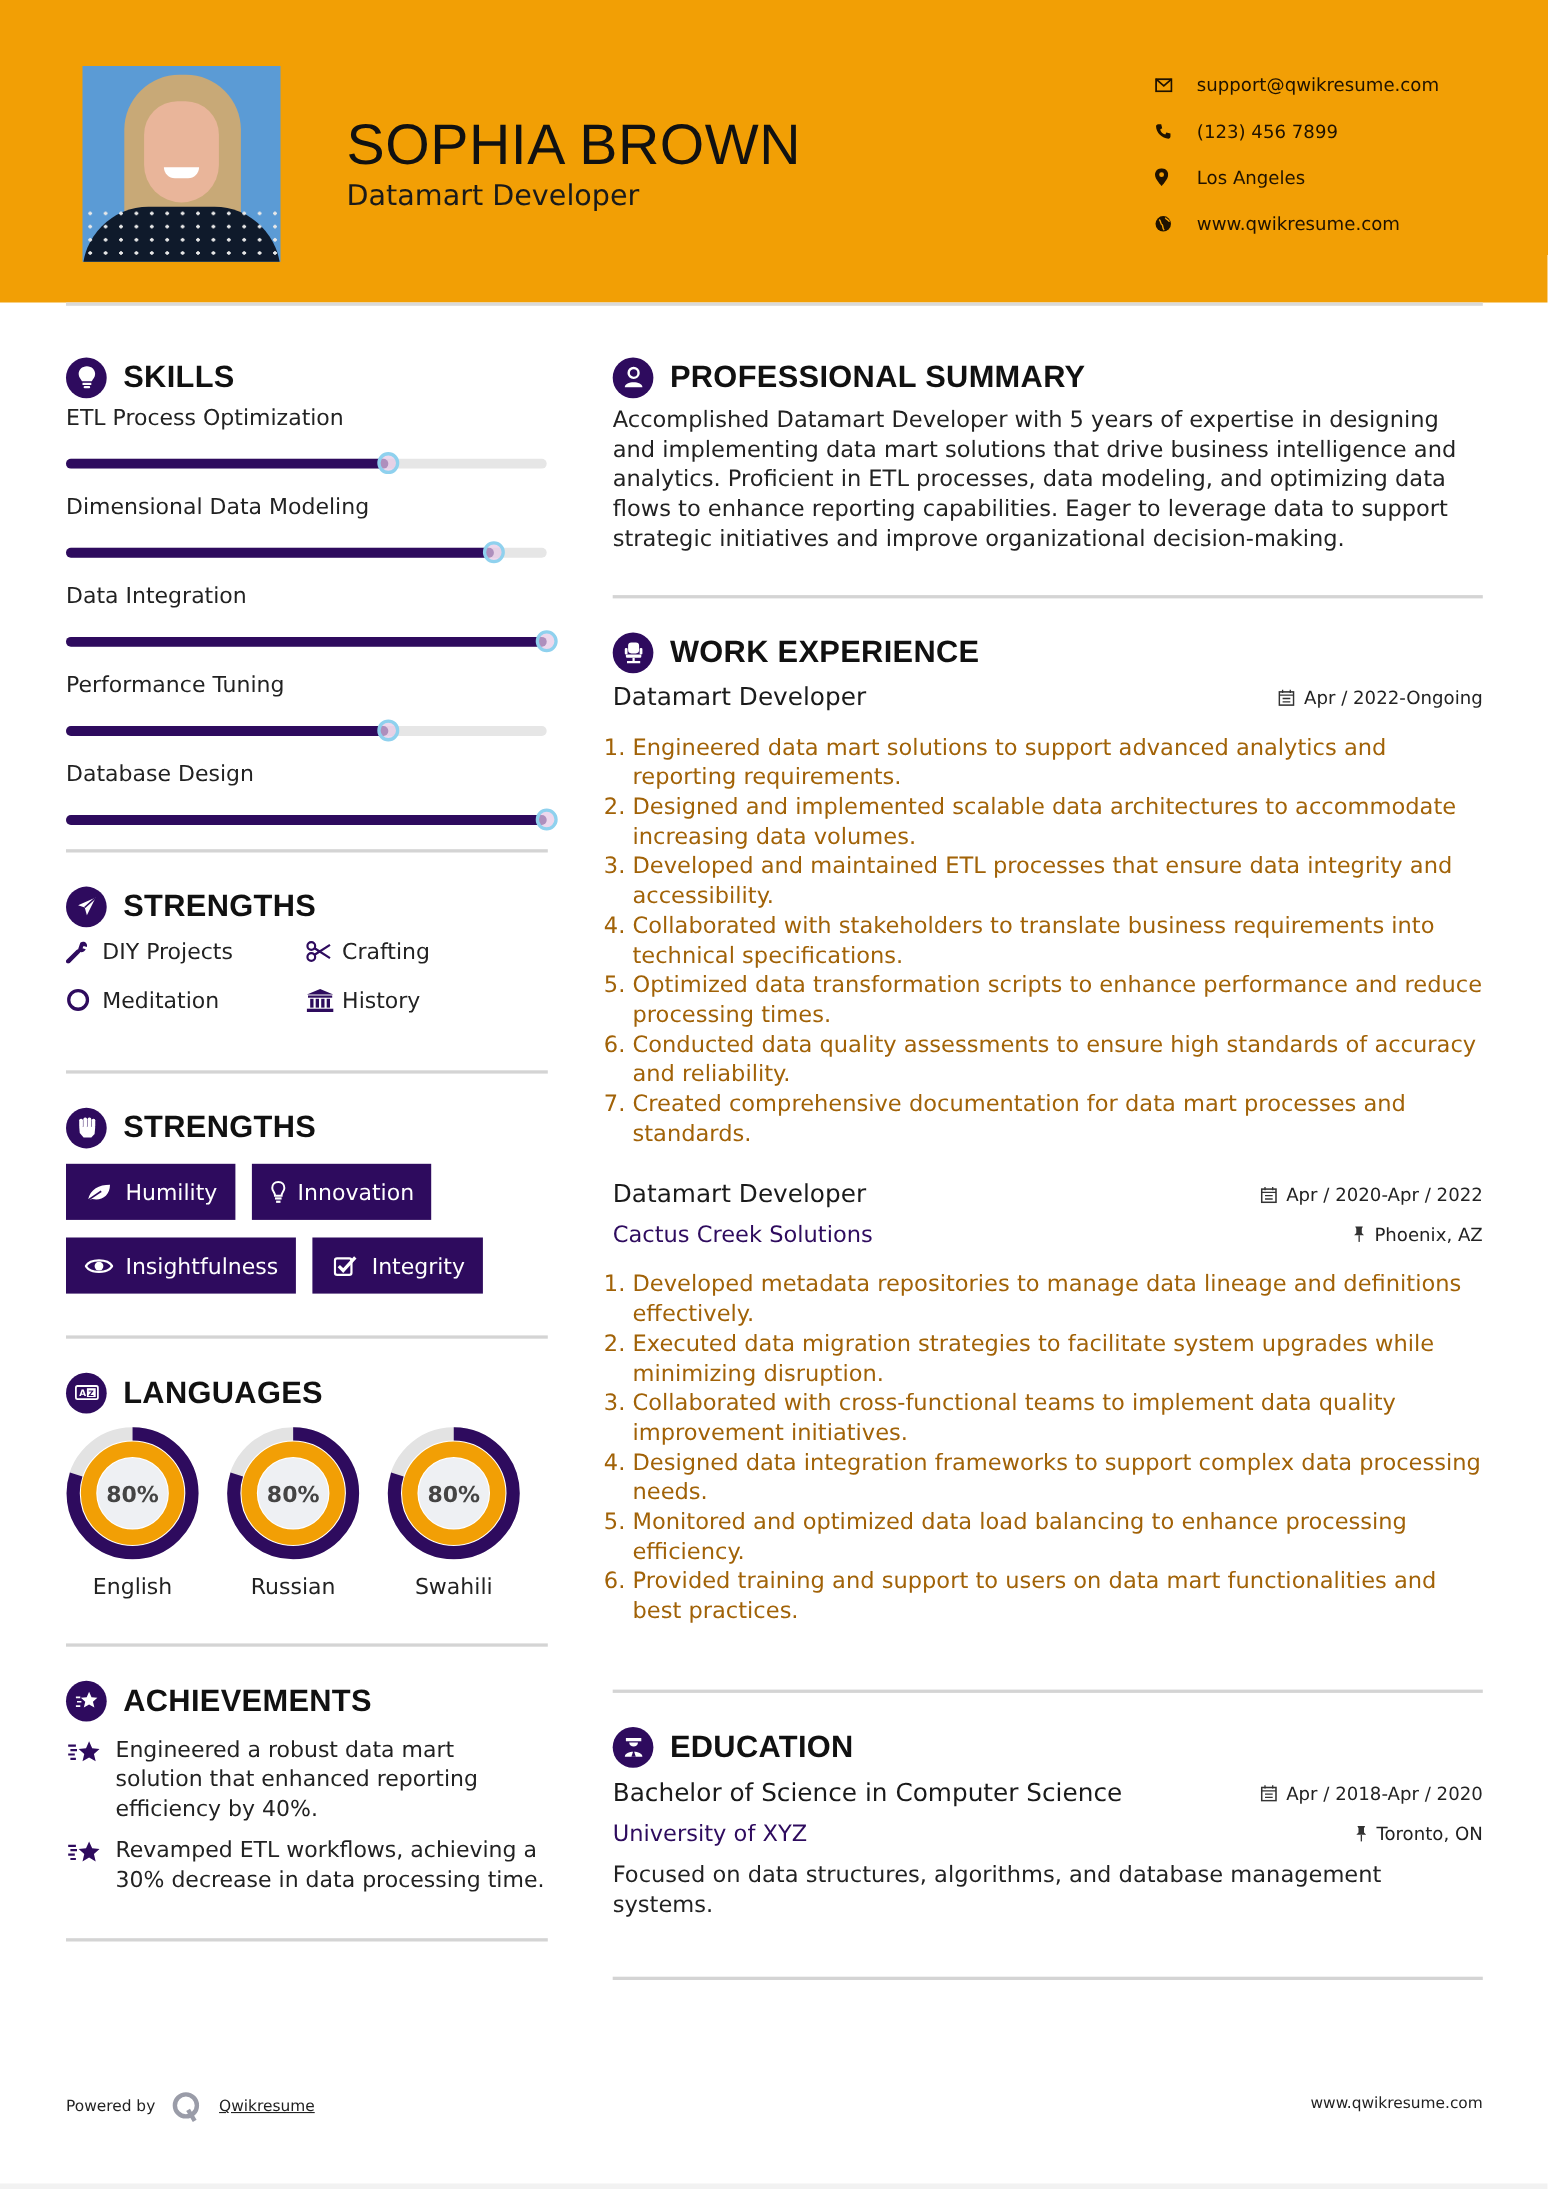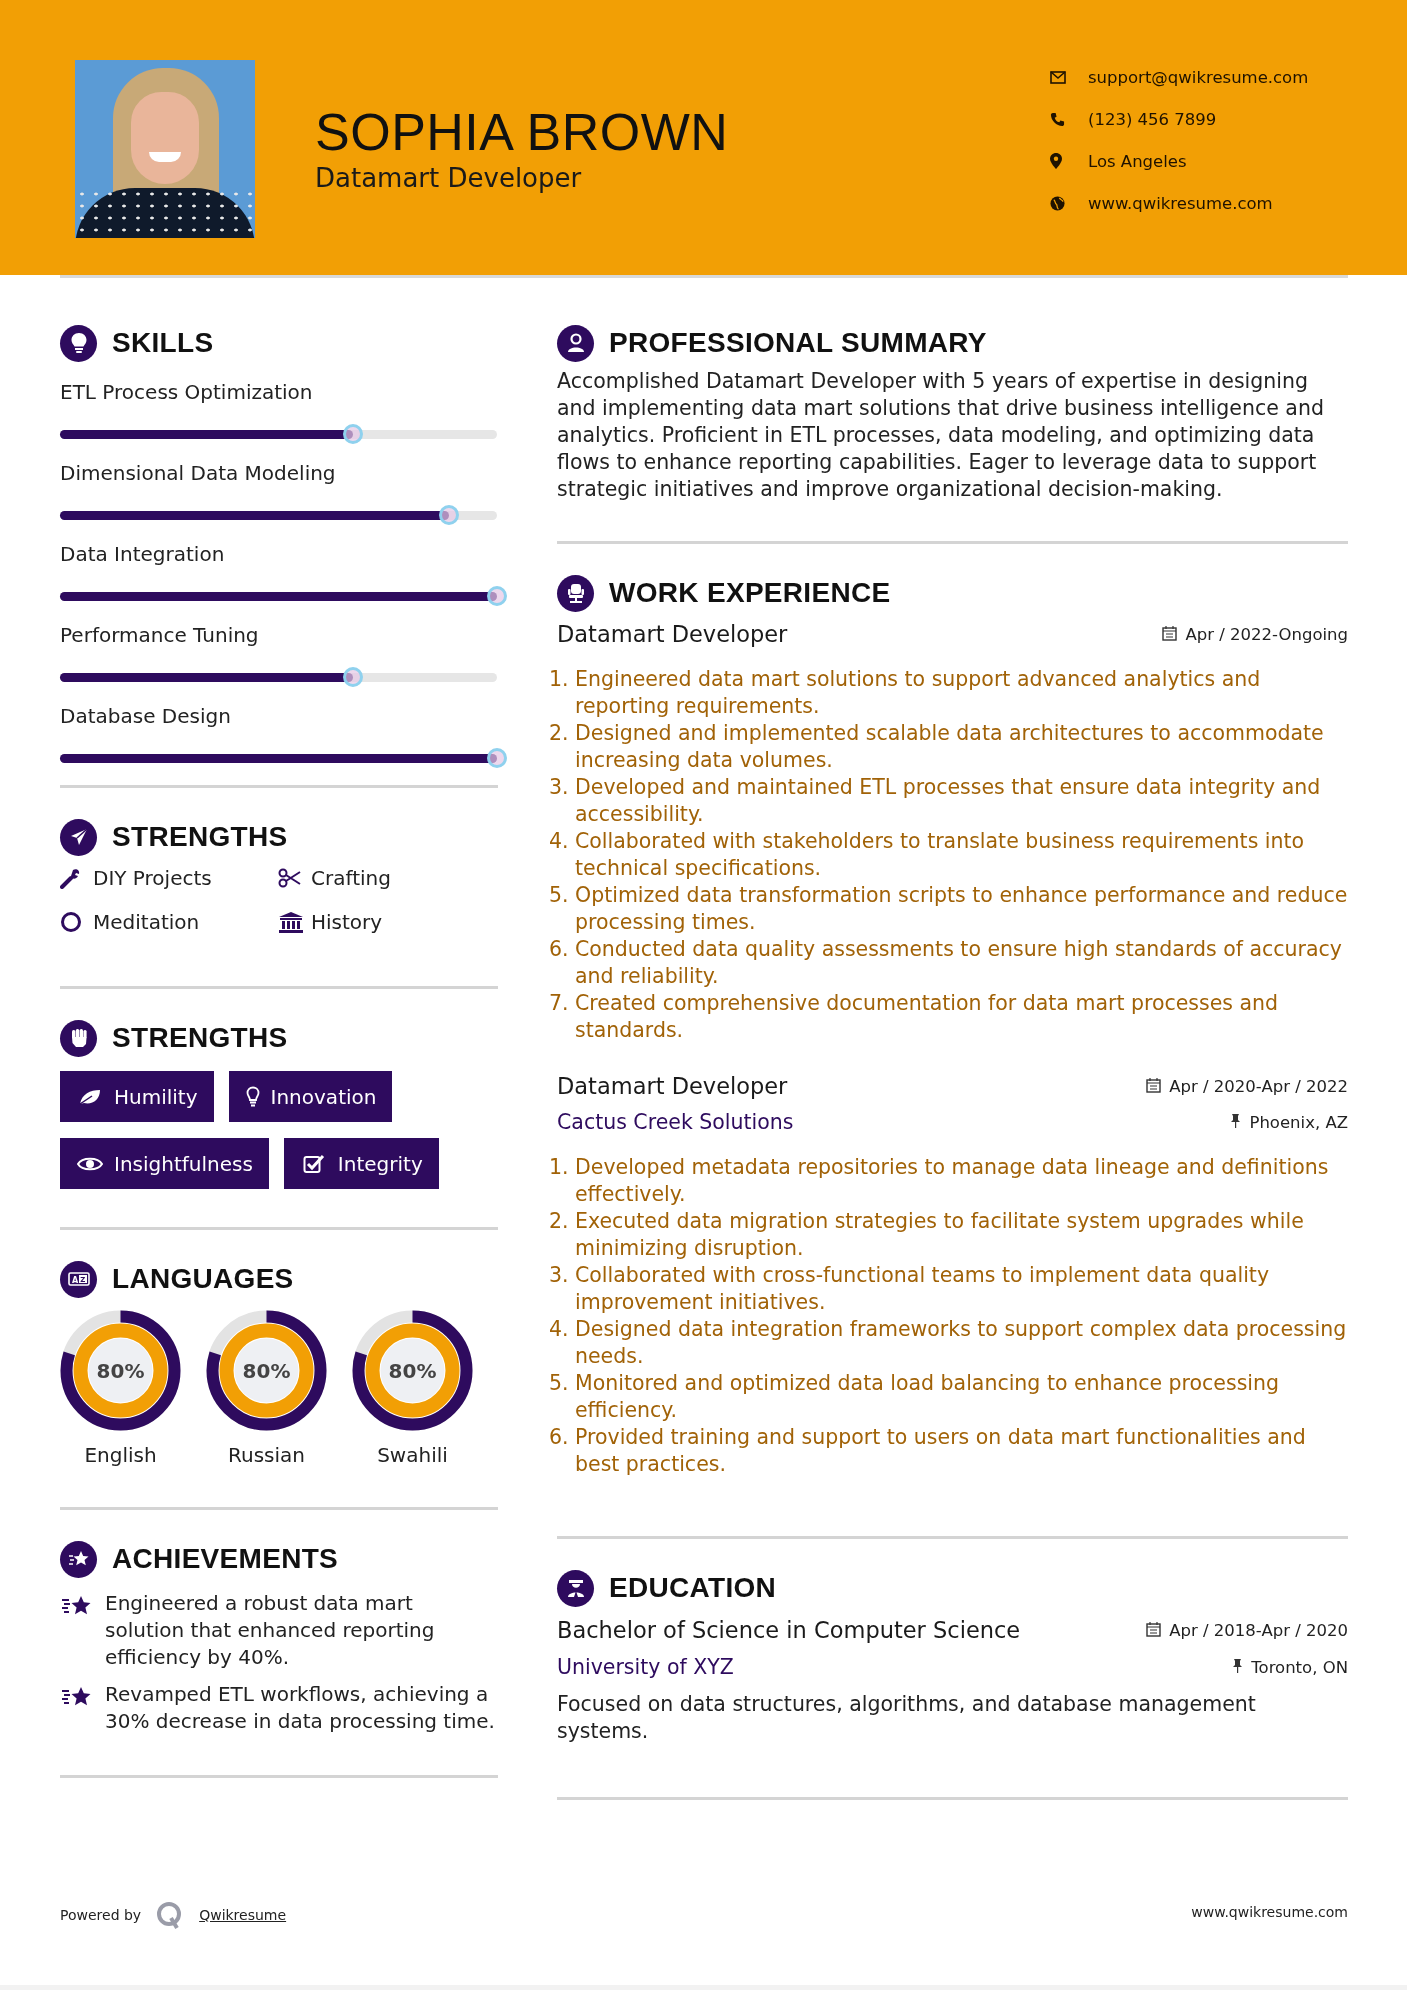--- a/index.html
+++ b/index.html
@@ -53,21 +53,21 @@
 
   .ach { display: flex; margin-top: 10px; }
   .ach .ico { width: 45px; flex: none; padding-top: 4px; }
   .ach-text { font-size: 20px; line-height: 27px; color: #222; }
 
   .summary { font-size: 20.5px; line-height: 27px; color: #222; margin-top: 4px; }
 
   .job-row { display: flex; justify-content: space-between; align-items: center; }
   .job-title { font-size: 22.5px; color: #1a1a1a; }
   .job-company { font-size: 20.5px; color: #2e0b5e; }
-  .job-meta { font-size: 16.5px; color: #222; display: flex; align-items: flex-start; }
+  .job-meta { font-size: 16.5px; color: #222; display: flex; align-items: center; }
   .job-meta .ico { margin-right: 8px; display: inline-flex; }
   ol.bullets { margin-top: 14px; padding-left: 18px; font-size: 20.5px; line-height: 27px; color: #a16207; }
   ol.bullets li { padding-left: 0; }
 
   .footer-left { position: absolute; left: 60px; top: 1900px; display: flex; align-items: center; font-size: 14px; color: #222; }
   .footer-left .qlogo { margin: 0 14px 0 14px; display: inline-flex; }
   .footer-left a { color: #222; text-decoration: underline; }
   .footer-right { position: absolute; right: 59px; top: 1904px; font-size: 14px; color: #222; }
   .bottom-strip { position: absolute; left: 0; top: 1985px; width: 1407px; height: 5px; background: #f2f2f2; }
 </style>
@@ -130,21 +130,21 @@
     <span class="sec-icon">
       <svg width="18" height="22" viewBox="0 0 18 22">
           <path d="M9 1 C4.5 1 1.5 4.3 1.5 8 C1.5 11 3.5 12.5 4.5 14.5 L13.5 14.5 C14.5 12.5 16.5 11 16.5 8 C16.5 4.3 13.5 1 9 1Z" fill="#fff"></path>
           <rect x="5" y="16" width="8" height="2" fill="#fff"></rect>
           <rect x="6" y="19" width="6" height="2" rx="1" fill="#fff"></rect>
         </svg>
     </span>
     <span class="sec-title">SKILLS</span>
   </div>
 
-  <div class="skill" style="margin-top:16px">
+  <div class="skill" style="margin-top:3px">
     <div class="skill-label">ETL Process Optimization</div>
     <div class="skill-track">
       <div class="skill-fill" style="width:67%"></div>
         <div class="skill-knob" style="left:67%"></div>
     </div>
   </div>
   <div class="skill">
     <div class="skill-label">Dimensional Data Modeling</div>
     <div class="skill-track">
       <div class="skill-fill" style="width:89%"></div>

